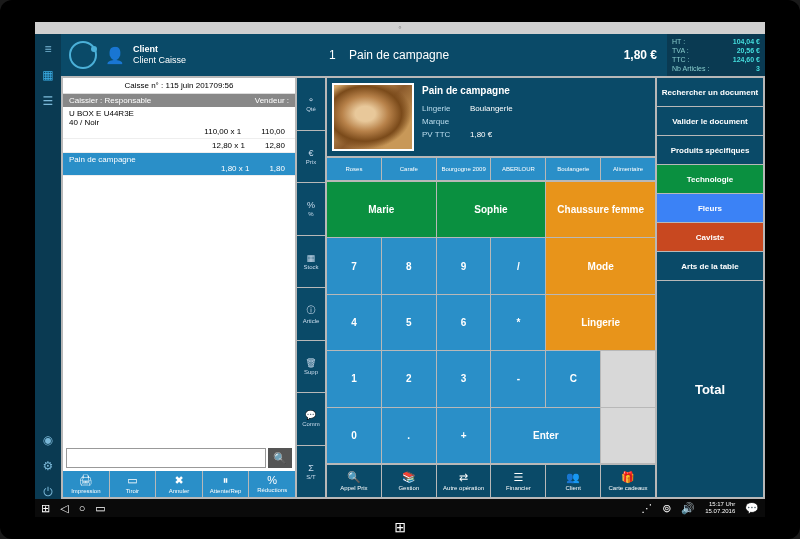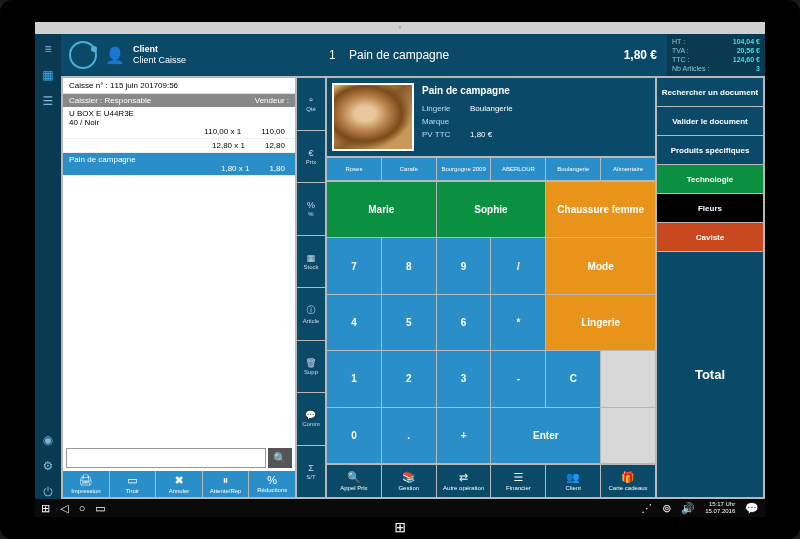--- a/index.html
+++ b/index.html
@@ -25,21 +25,21 @@
 .h-item .qty{width:20px}
 .h-item .name{flex:1}
 .h-item .price{font-weight:bold}
 .h-totals{width:98px;background:#0a3a52;padding:3px 5px;font-size:7px;color:#8cc}
 .h-totals .row{display:flex;justify-content:space-between;line-height:1.3}
 .h-totals .row .lbl{color:#8cc}
 .h-totals .row .val{color:#4dd;font-weight:bold}
 .h-totals .row.ttc .val{color:#4dd}
 .body{flex:1;display:flex;min-height:0;gap:2px;padding:2px;background:#b8b8b8}
 .ticket{width:232px;background:#fff;display:flex;flex-direction:column}
-.t-head{padding:3px 6px;font-size:8px;display:flex;justify-content:flex-start;border-bottom:1px solid #ddd}
+.t-head{padding:3px 6px;font-size:8px;display:flex;justify-content:center;border-bottom:1px solid #ddd}
 .t-sub{background:#888;color:#fff;padding:2px 6px;font-size:8px;display:flex;justify-content:space-between}
 .t-lines{flex:1;overflow:hidden}
 .t-line{padding:2px 6px;font-size:8px;border-bottom:1px solid #eee}
 .t-line.sel{background:#2a8fc8;color:#fff}
 .t-line .l1{display:block}
 .t-line .l2{display:flex;justify-content:flex-end;gap:20px;padding-right:4px}
 .t-search{display:flex;padding:3px;gap:2px}
 .t-search input{flex:1;height:20px;border:1px solid #999;padding:0 4px;font-size:9px}
 .t-search .sbtn{width:24px;height:20px;background:#555;color:#fff;display:flex;align-items:center;justify-content:center;font-size:11px;cursor:pointer}
 .t-actions{display:flex;gap:1px;background:#b8b8b8}
@@ -64,21 +64,21 @@
 .grid .gb.orange{background:#e8941a}
 .grid .gb.empty{background:#d8d8d8;cursor:default}
 .grid .gb.wide2{grid-column:span 2}
 .bottom{display:flex;gap:1px;height:32px}
 .bottom .bb{flex:1;background:#0a4a68;color:#fff;font-size:6px;display:flex;flex-direction:column;align-items:center;justify-content:center;cursor:pointer;gap:1px}
 .bottom .bb .bico{font-size:11px}
 .right{width:106px;display:flex;flex-direction:column;gap:1px}
 .right .rb{background:#0a4a68;color:#fff;font-size:8px;display:flex;align-items:center;justify-content:center;text-align:center;cursor:pointer;padding:4px 2px;font-weight:bold}
 .right .rb.h3{height:28px}
 .right .rb.tech{background:#0a9040}
-.right .rb.fleur{background:#000000}
+.right .rb.fleur{background:#3b82f6}
 .right .rb.cav{background:#c84820}
 .right .rb.total{flex:1;font-size:13px}
 .taskbar{height:18px;background:#0a0a0a;display:flex;align-items:center;padding:0 6px;gap:10px;color:#fff;font-size:9px}
 .taskbar .tspace{flex:1}
 .taskbar .tico{cursor:pointer;font-size:11px}
 .taskbar .clock{font-size:6px;text-align:right;line-height:1.1}
 .winbtn{position:absolute;bottom:4px;left:50%;transform:translateX(-50%);color:#fff;font-size:14px}
 </style>
 </head>
 <body>
@@ -307,20 +307,21 @@
                 </div>
               </div>
         </div>
         <div class="right" id="rightcol">
               <div class="rb h3">Rechercher un document</div>
               <div class="rb h3">Valider le document</div>
               <div class="rb h3">Produits spécifiques</div>
               <div class="rb h3 tech">Technologie</div>
               <div class="rb h3 fleur">Fleurs</div>
               <div class="rb h3 cav">Caviste</div>
+              <div class="rb h3">Arts de la table</div>
               <div class="rb total">Total</div>
             </div>
       </div>
     </div>
   </div>
   <div class="taskbar">
     <span class="tico">⊞</span>
     <span class="tico">◁</span>
     <span class="tico">○</span>
     <span class="tico">▭</span>

